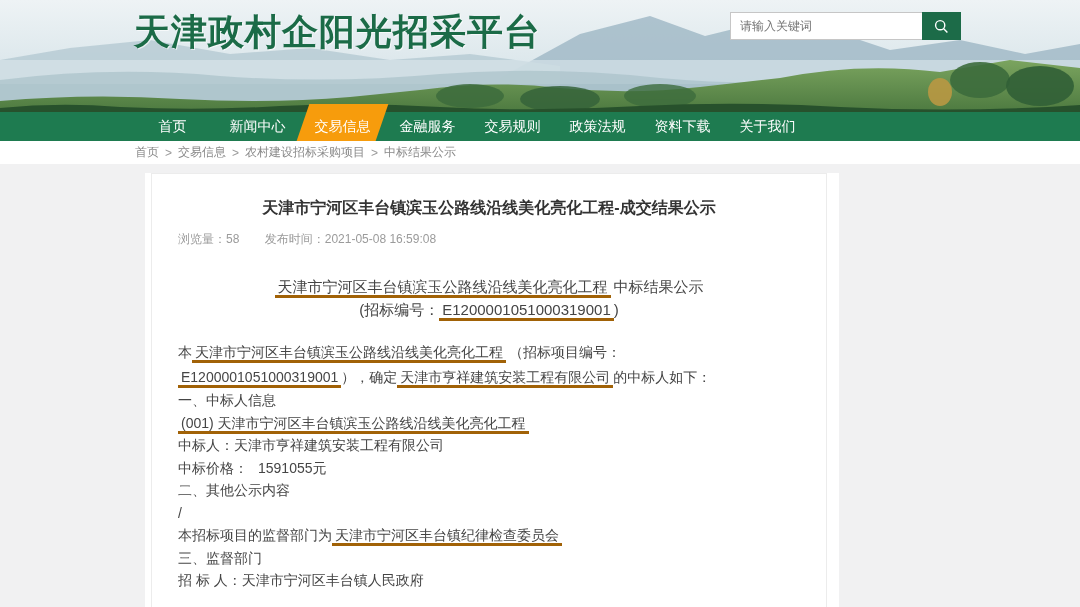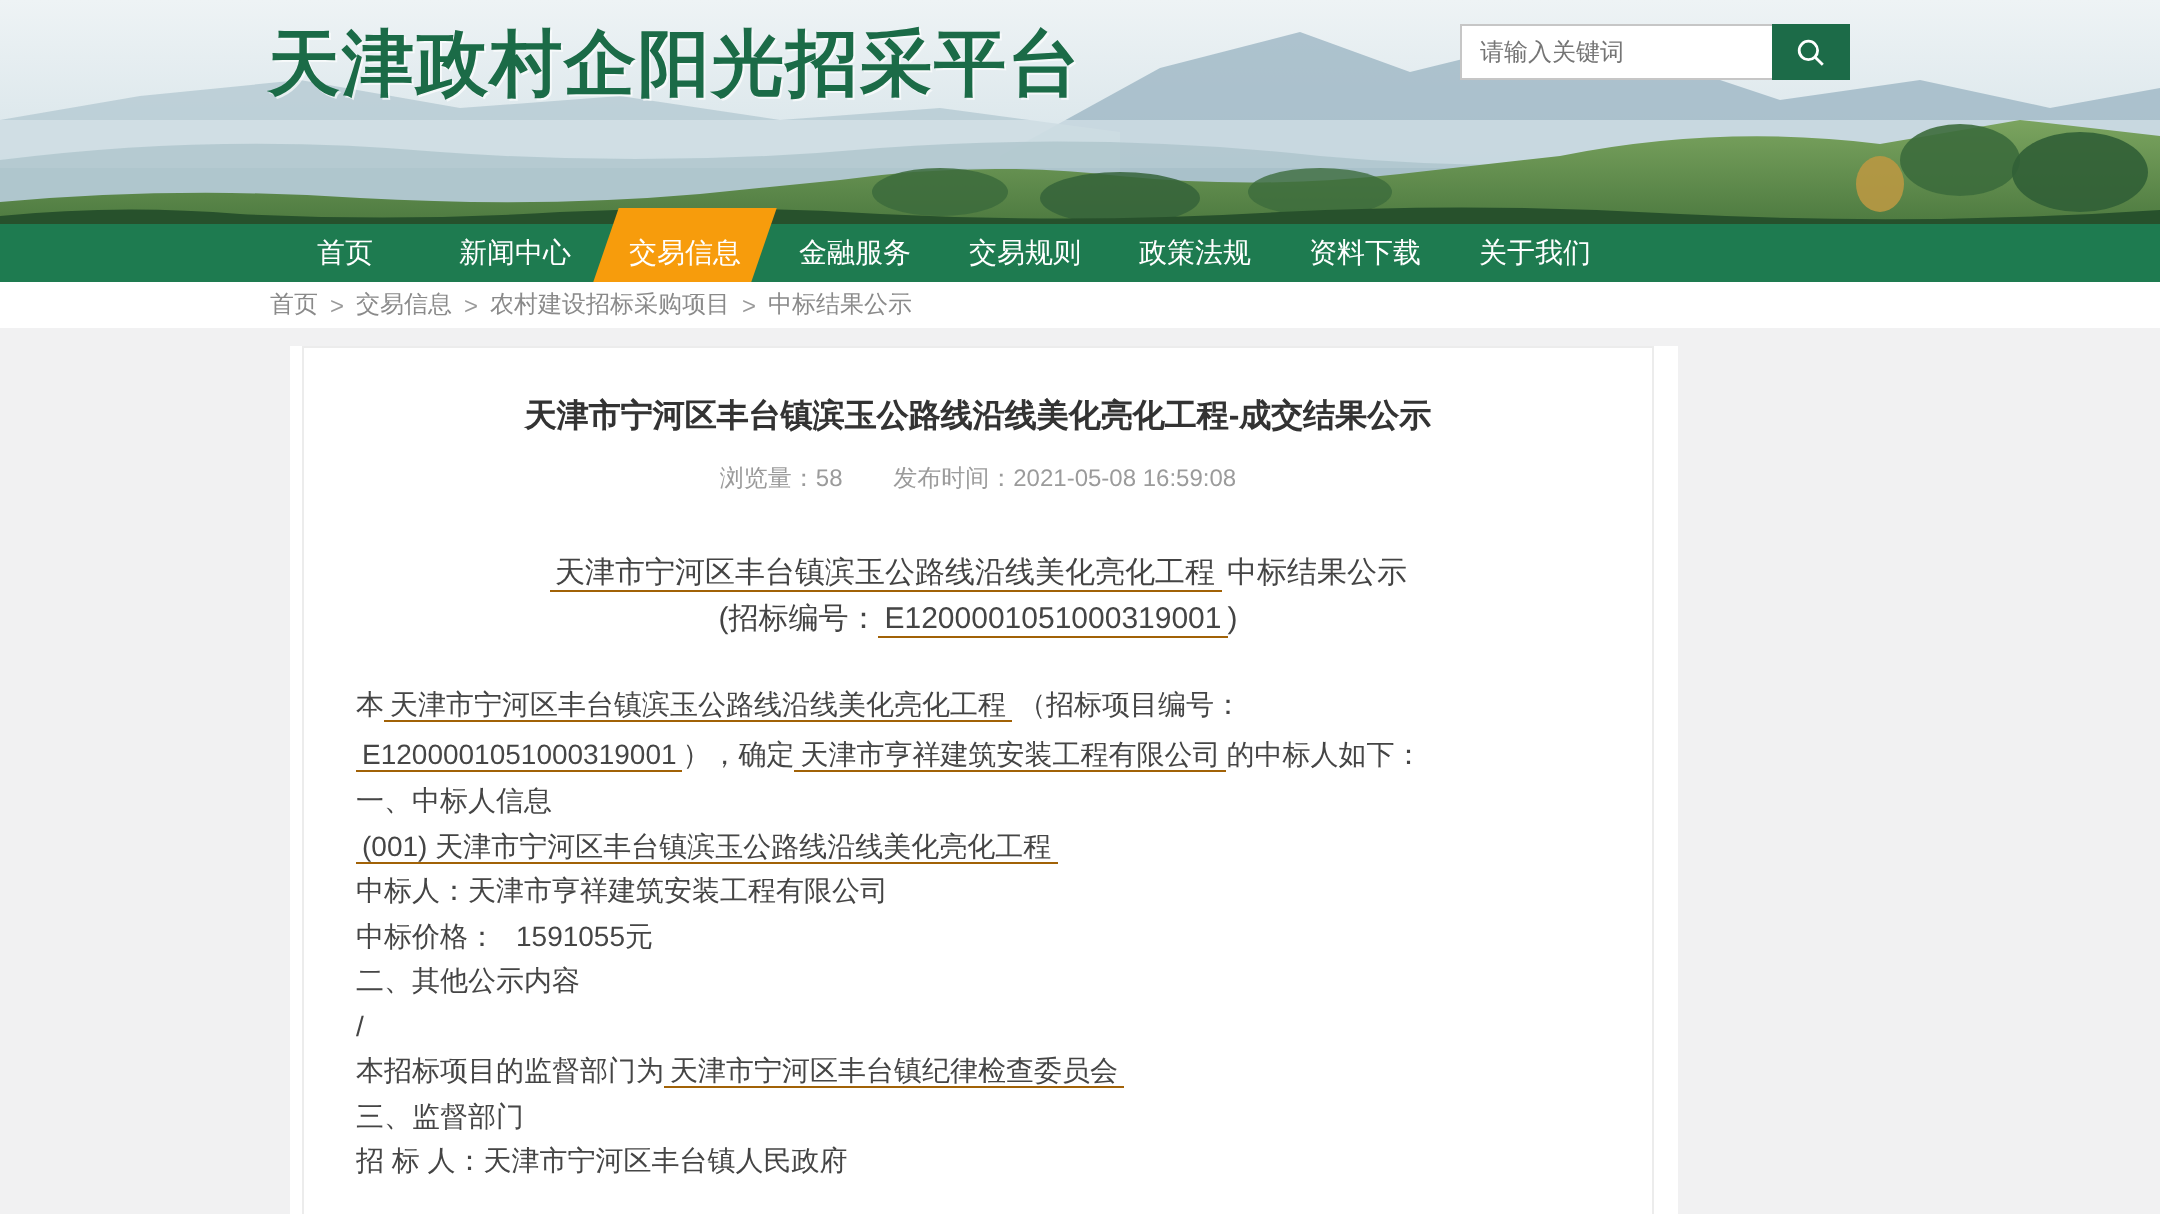--- a/index.html
+++ b/index.html
@@ -14,21 +14,21 @@
   .banner { position:relative; width:1080px; height:112px; overflow:hidden; }
   .banner svg.bg { position:absolute; left:0; top:0; width:100%; height:100%; display:block; }
   .logo {
     position:absolute; left:134px; top:8px;
     font-size:36px; font-weight:bold; color:#1b6b47; letter-spacing:1px;
     text-shadow:1px 1px 0 rgba(255,255,255,.65);
     white-space:nowrap;
   }
   .searchbar { position:absolute; left:730px; top:12px; display:flex; }
   .search-input {
-    width:156px; height:28px; border:1px solid #c6c6c6; border-right:none;
+    width:192px; height:28px; border:1px solid #c6c6c6; border-right:none;
     padding:0 9px; font-size:12px; color:#333; background:#fff; outline:none;
     font-family:inherit;
   }
   .search-btn {
     width:39px; height:28px; background:#1c6b48; border:none; cursor:pointer;
     display:flex; align-items:center; justify-content:center; padding:0;
   }
 
   
   .nav { height:29px; background:#1e7b50; display:flex; padding-left:130px; position:relative; }
@@ -56,31 +56,31 @@
   .wrapper {
     margin-left:145px; width:694px; height:100%;
     background:#fff; padding:0 12px 0 6px;
   }
   .article-box {
     border:1px solid #ececec; background:#fff; height:620px;
     padding:24px 26px 0 26px; color:#454545;
   }
 
   .art-title { text-align:center; font-size:16px; font-weight:bold; color:#333; margin:0 0 12px 0; }
-  .art-meta  { text-align:center; font-size:12px; color:#9b9b9b; margin:0 0 28px 0; }
+  .art-meta  { font-size:12px; color:#9b9b9b; margin:0 0 28px 0; }
   .art-meta .meta-seg { display:inline-block; }
   .art-meta .meta-seg + .meta-seg { margin-left:22px; }
 
   .sub-title, .tender-line { text-align:center; font-size:15px; color:#444; line-height:22.5px; margin:0; }
 
   .body-text { font-size:14px; line-height:22.5px; color:#454545; }
   .body-text p { margin:0; }
   .intro { margin-top:19px !important; line-height:24.5px !important; }
 
-  .u { border-bottom:1px solid #a16207; padding:0 3px; }
+  .u { border-bottom:3px solid #a16207; padding:0 3px; }
   .sp-l { margin-left:3px; }
   .price-gap { margin-left:10px; }
 </style>
 </head>
 <body>
 
 <div class="banner">
   <svg class="bg" viewBox="0 0 1080 112" preserveAspectRatio="none">
     <defs>
       <linearGradient id="sky" x1="0" y1="0" x2="0" y2="1">

